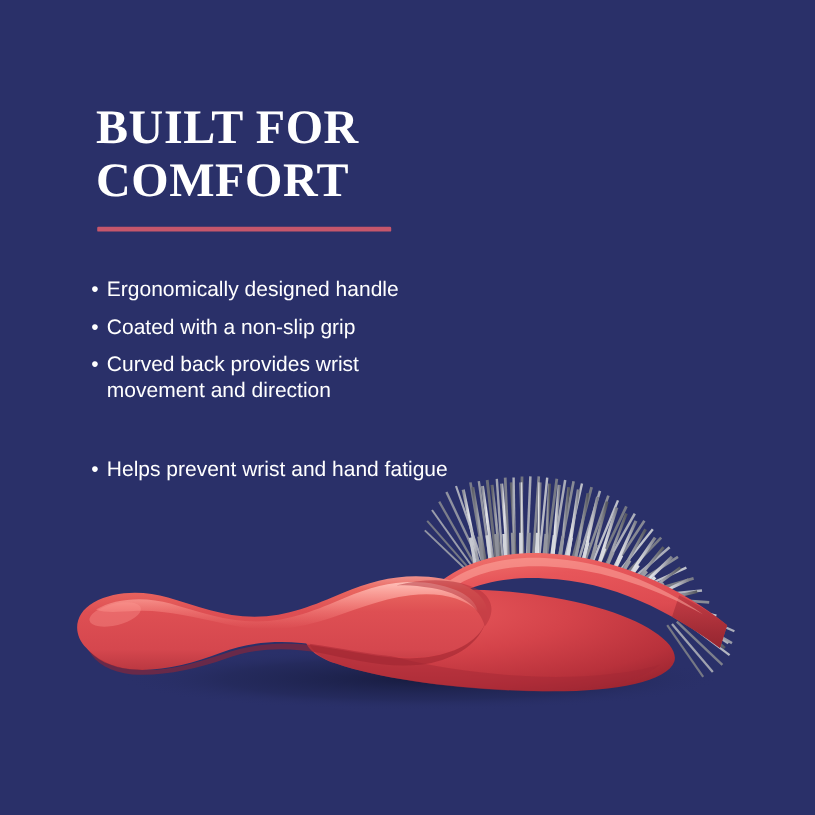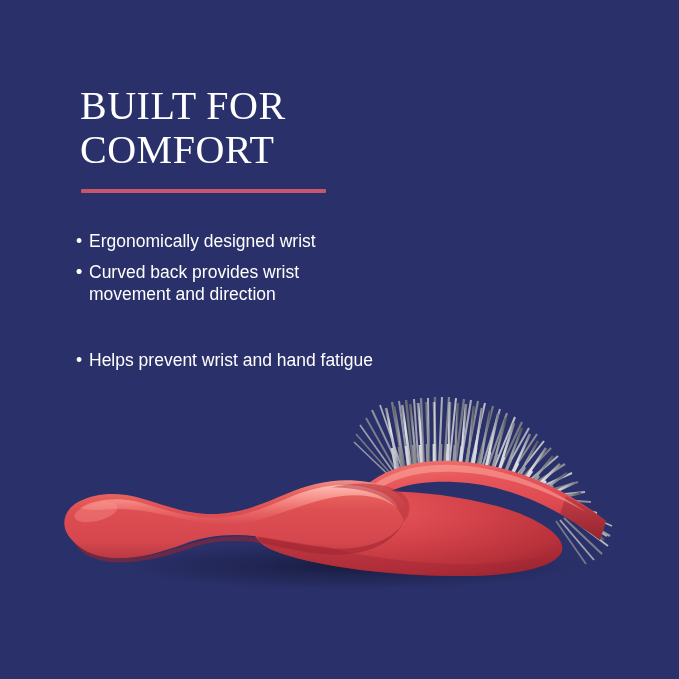--- a/index.html
+++ b/index.html
@@ -23,21 +23,21 @@
 
   
   .text-block {
     position: absolute;
     left: 80px;
     top: 84px;
     width: 430px;
   }
   .headline {
     font-family: "Liberation Serif", serif;
-    font-weight: normal;
+    font-weight: bold;
     font-size: 40px;
     line-height: 44px;
     color: #ffffff;
     letter-spacing: 0.5px;
     margin: 0;
     text-transform: uppercase;
     white-space: pre-line;
   }
   .divider {
     position: absolute;
@@ -348,24 +348,25 @@
   <div class="text-block">
     <h1 class="headline">BUILT FOR
 COMFORT</h1>
   </div>
 
   <div class="divider"></div>
 
   <ul class="bullet-list">
     <li class="bullet-item">
       <span class="dot">•</span>
-      <span class="bullet-text">Ergonomically designed wrist</span>
+      <span class="bullet-text">Ergonomically designed handle</span>
     </li>
     <li class="bullet-item">
       <span class="dot">•</span>
+      <span class="bullet-text">Coated with a non-slip grip</span>
     </li>
     <li class="bullet-item">
       <span class="dot">•</span>
       <span class="bullet-text">Curved back provides wrist movement and direction</span>
     </li>
     <li class="bullet-item wide">
       <span class="dot">•</span>
       <span class="bullet-text">Helps prevent wrist and hand fatigue</span>
     </li>
   </ul>

